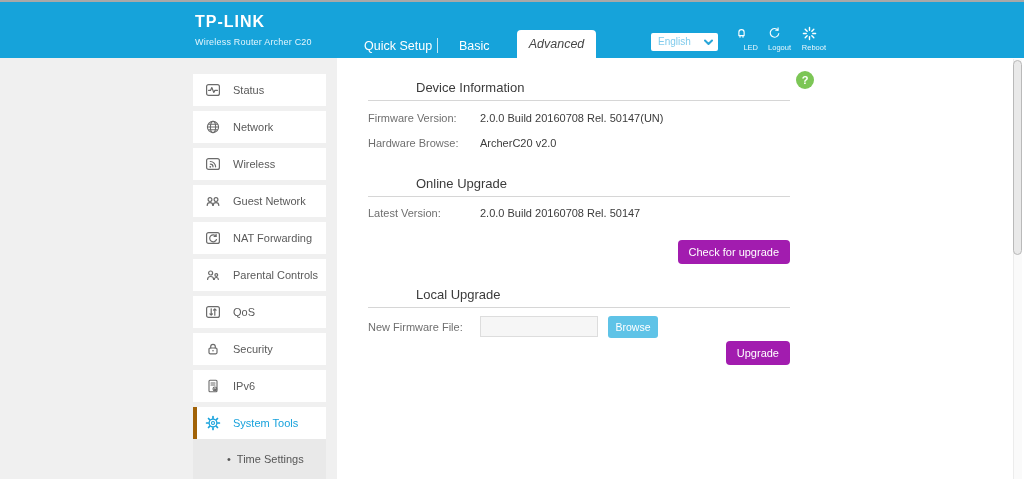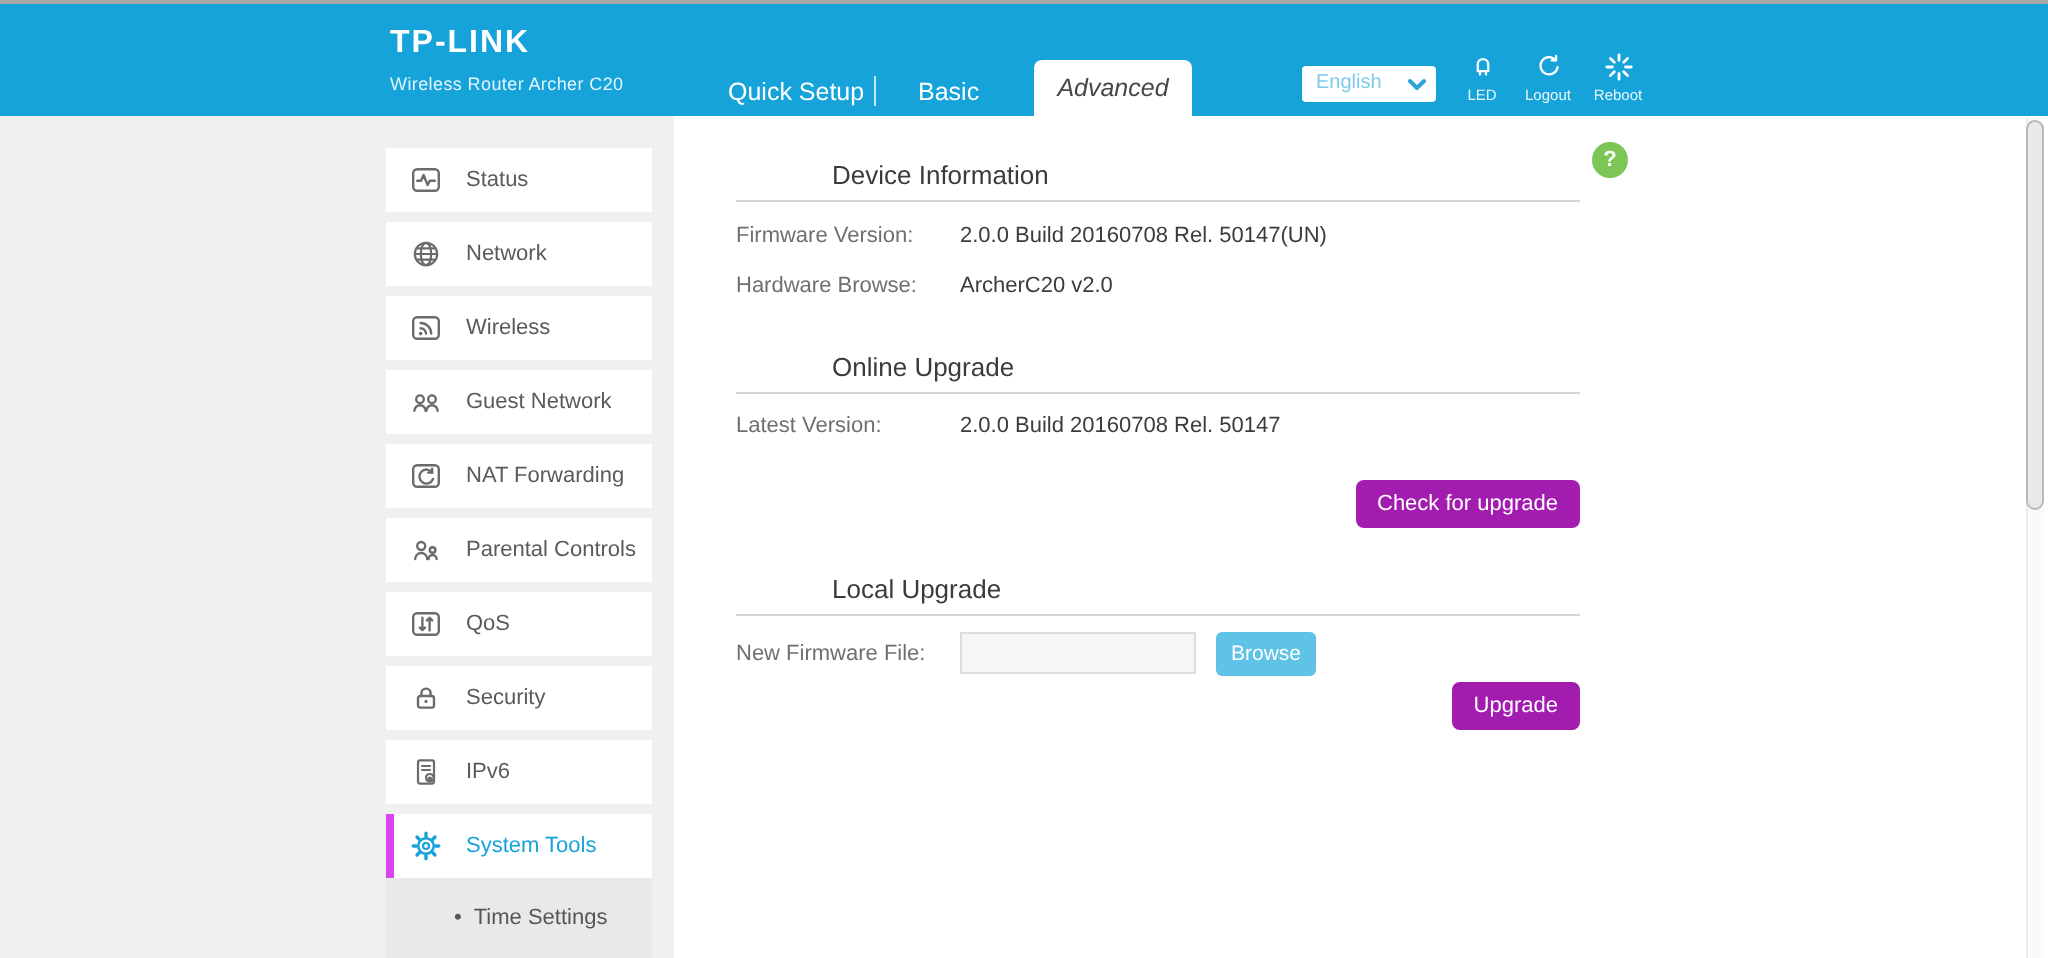--- a/index.html
+++ b/index.html
@@ -17,33 +17,33 @@
   .nav-tab.quick { left:364px; }
   .nav-tab.basic { left:459px; }
   .nav-divider { position:absolute; left:437px; top:36px; width:1px; height:15px; background:rgba(255,255,255,.75); }
   .nav-tab-active { position:absolute; left:517px; top:28px; width:79px; height:28px; background:#ffffff;
                     border-radius:4px 4px 0 0; color:#474747; font-size:12.5px; text-align:center; line-height:29px; cursor:pointer;font-style:italic; }
 
   .lang-select { position:absolute; left:651px; top:31px; width:67px; height:18px; background:#ffffff; border-radius:2px;
                  font-size:10px; color:#7fcbec; line-height:18px; padding-left:7px; cursor:pointer; }
   .lang-select svg { position:absolute; right:5px; top:6px; }
 
-  .hdr-action { position:absolute; top:24px; width:34px; text-align:center; color:#ffffff; cursor:pointer; }
+  .hdr-action { position:absolute; top:24px; width:34px; text-align:right; color:#ffffff; cursor:pointer; }
   .hdr-action svg { display:block; margin:0 auto; }
   .hdr-action .lbl { font-size:7.5px; margin-top:2px; color:#eaf7fd; }
   .act-led { left:724px; } .act-logout { left:757px; } .act-reboot { left:792px; }
 
   
   .left-bg { position:absolute; left:0; top:58px; width:337px; height:421px; background:#f0f0f0; }
   .sidebar { position:absolute; left:193px; top:74px; width:133px; }
   .side-card { width:133px; height:32px; background:#ffffff; margin-bottom:5px; display:flex; align-items:center;
                padding-left:12px; cursor:pointer; color:#5a5a5a; }
   .side-card .icn { width:16px; height:16px; margin-right:12px; color:#6b6b6b; flex:0 0 16px; }
   .side-card .lbl { font-size:11px; }
-  .side-card.active { border-left:4px solid #d946ef; padding-left:8px; color:#18a2dc; }
+  .side-card.active { border-left:4px solid #a16207; padding-left:8px; color:#18a2dc; }
   .side-card.active .icn { color:#18a2dc; }
   .submenu { position:absolute; left:193px; top:439px; width:133px; height:40px; background:#e9e9e9;
              display:flex; align-items:center; padding-left:34px; font-size:11px; color:#565656; cursor:pointer; }
   .submenu .bullet { margin-right:6px; font-size:11px; }
 
   
   .main { position:absolute; left:368px; top:0; width:422px; height:479px; }
   .sec-title { position:absolute; left:0; font-size:13px; color:#3b3b3b;margin-left:48px; }
   .sec-rule { position:absolute; left:0; width:422px; height:1px; background:#d6d6d6; }
   .row { position:absolute; left:0; display:flex; font-size:11px; }

